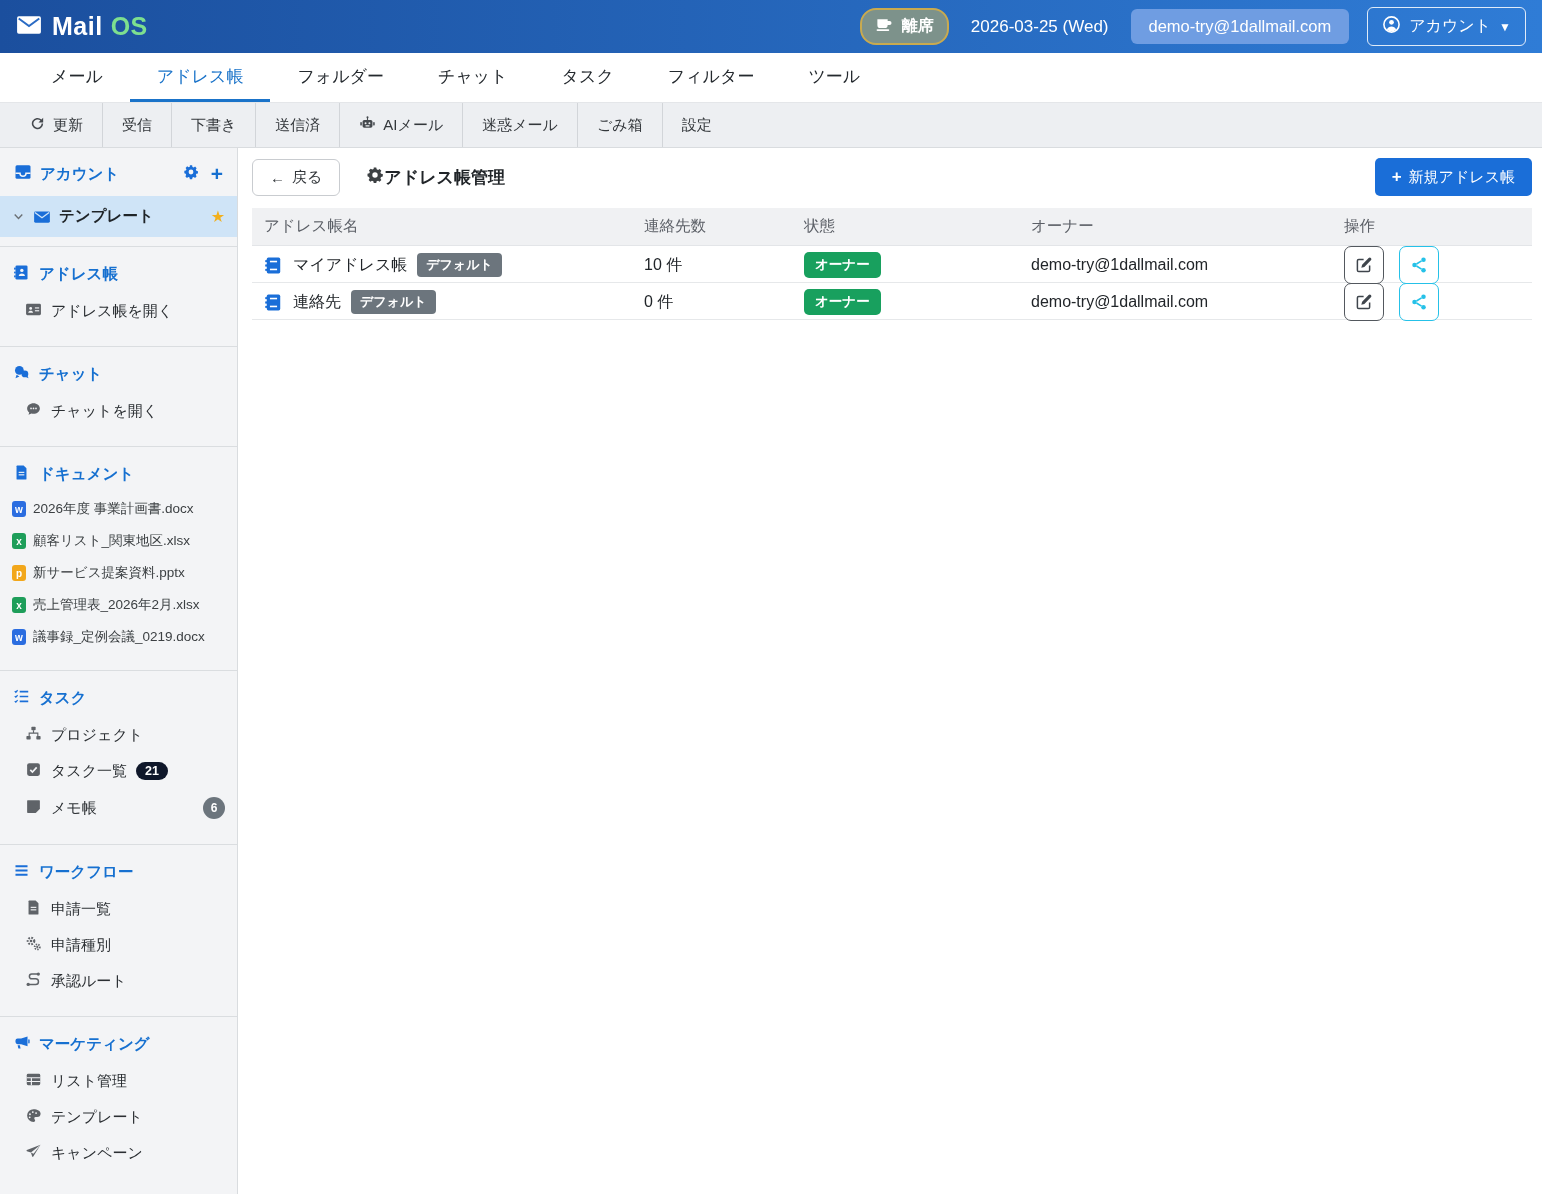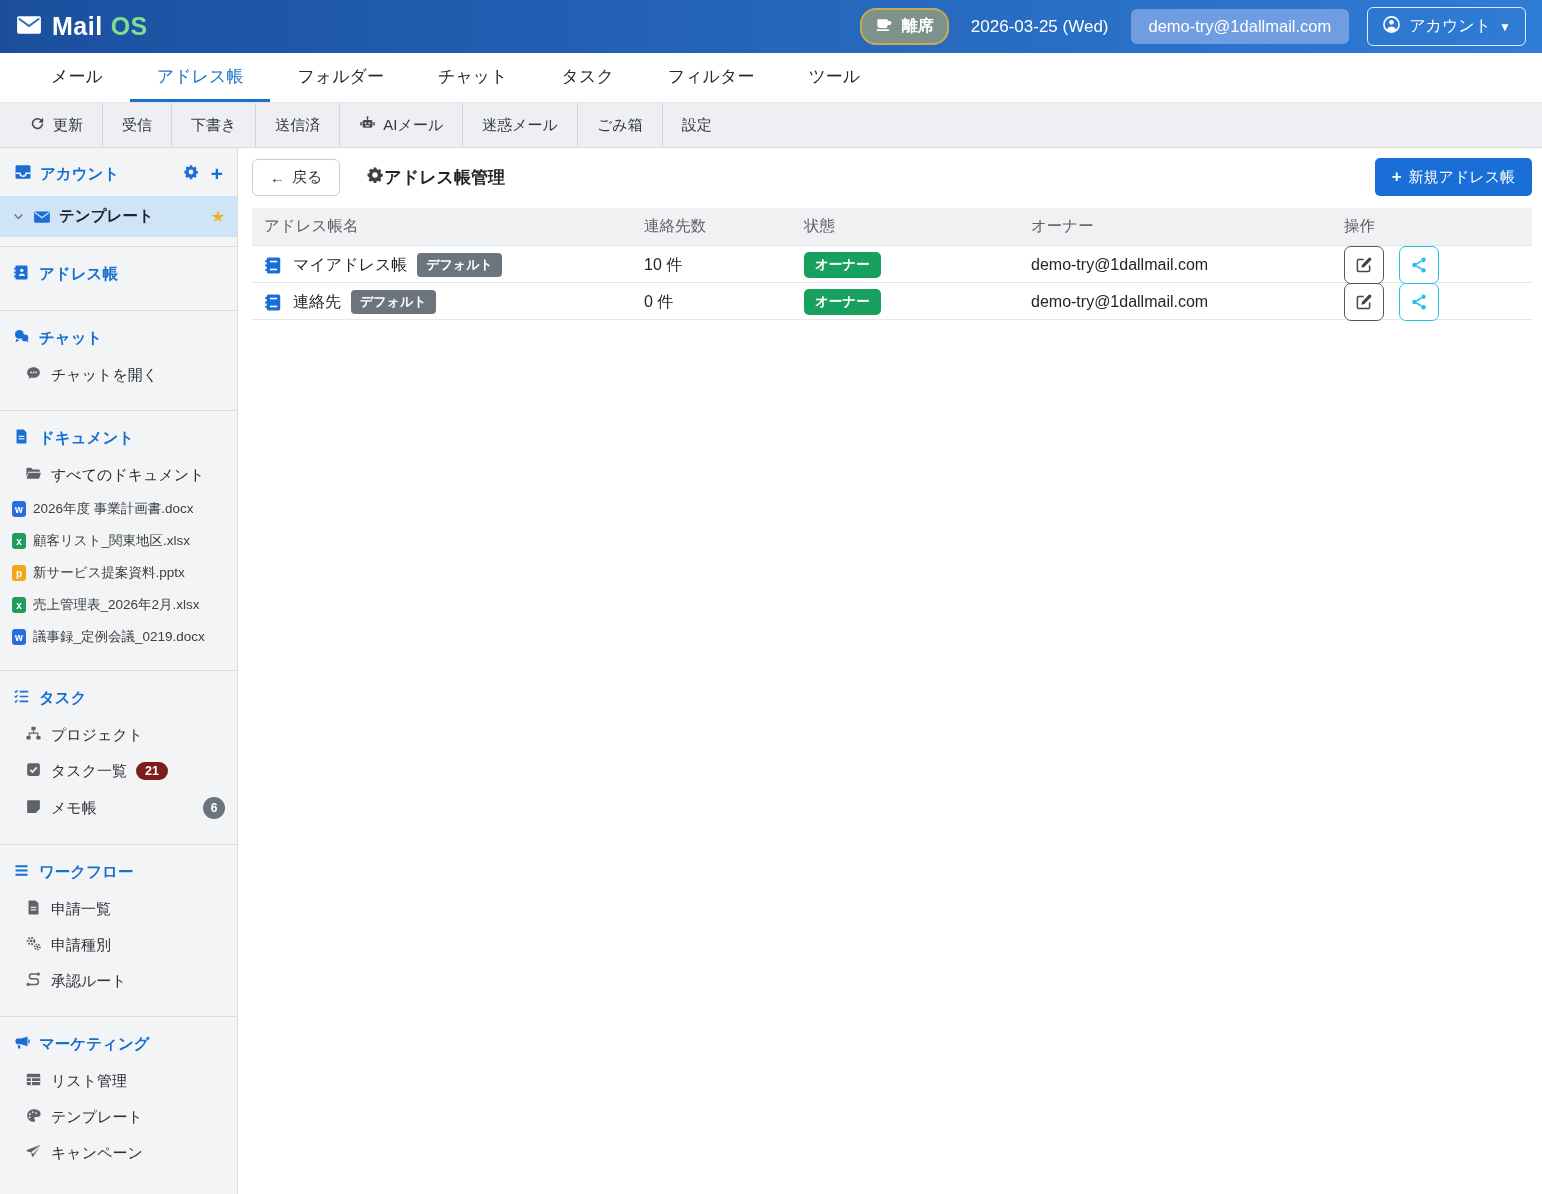--- a/index.html
+++ b/index.html
@@ -62,21 +62,21 @@
   .side-head { display:flex; align-items:center; gap:9px; padding:8px 13px; color:#1670d0; font-weight:bold; font-size:15.5px; cursor:pointer; }
   .side-head svg { width:17px; height:17px; }
   .side-item { display:flex; align-items:center; gap:9px; padding:8px 12px 8px 25px; color:#2b2f33; cursor:pointer; }
   .side-item svg { width:17px; height:17px; color:#5f6368; }
   .side-file { display:flex; align-items:center; gap:7px; padding:7px 10px 7px 12px; color:#3c4043; font-size:13.5px; cursor:pointer; white-space:nowrap; }
   .ftype { width:14px; height:16px; border-radius:3px; color:#fff; font-size:10px; font-weight:bold;
            display:flex; align-items:center; justify-content:center; flex:0 0 14px; }
   .ftype-w { background:#2b6de0; }
   .ftype-x { background:#1e9e5a; }
   .ftype-p { background:#f2a71b; }
-  .badge-pill { background:#7f1d1d; color:#fff; border-radius:11px; padding:2px 9px; font-size:12.5px; font-weight:bold; }
+  .badge-pill { background:#0f172a; color:#fff; border-radius:11px; padding:2px 9px; font-size:12.5px; font-weight:bold; }
   .badge-dot { margin-left:auto; background:#6c757d; color:#fff; border-radius:50%; width:22px; height:22px;
                display:flex; align-items:center; justify-content:center; font-size:12px; font-weight:bold; }
 
   
   .content { flex:1; background:#fff; padding:10px 10px 0 14px; display:flex; flex-direction:column; }
   .content-header { display:flex; align-items:center; margin-bottom:12px; }
   .back-btn { display:flex; align-items:center; gap:7px; border:1px solid #c9ccd0; background:#fff; border-radius:6px;
               padding:8px 17px; font-size:15px; color:#33373b; cursor:pointer; }
   .page-title { display:flex; align-items:center; font-weight:bold; font-size:17px; color:#212529; margin-left:26px; }
   .page-title svg { width:18px; height:18px; color:#3c4043; }
@@ -235,20 +235,32 @@
                 <rect x="3.5" y="2" width="17" height="20" rx="2"></rect>
                 <rect x="1.5" y="5" width="2.4" height="3" rx="1"></rect>
                 <rect x="1.5" y="10.5" width="2.4" height="3" rx="1"></rect>
                 <rect x="1.5" y="16" width="2.4" height="3" rx="1"></rect>
                 <circle cx="12.5" cy="9" r="2.4" fill="#f3f4f6"></circle>
                 <path d="M8 16.8c.7-2.3 2.4-3.4 4.5-3.4s3.8 1.1 4.5 3.4z" fill="#f3f4f6"></path>
               </svg>
           </span>
           <span>アドレス帳</span>
         </div>
+        <div class="side-item">
+          <span>
+            <svg viewBox="0 0 24 24" fill="currentColor">
+                <rect x="1.5" y="4" width="21" height="16" rx="2"></rect>
+                <circle cx="8" cy="10.5" r="2" fill="#f3f4f6"></circle>
+                <path d="M4.5 16.5c.6-1.8 1.9-2.7 3.5-2.7s2.9.9 3.5 2.7z" fill="#f3f4f6"></path>
+                <rect x="14" y="9" width="6" height="1.6" fill="#f3f4f6"></rect>
+                <rect x="14" y="13" width="6" height="1.6" fill="#f3f4f6"></rect>
+              </svg>
+          </span>
+          <span>アドレス帳を開く</span>
+        </div>
       </div>
 
       <div class="side-section">
         <div class="side-head">
           <span style="color:#1a6ed8;">
             <svg viewBox="0 0 24 24" fill="currentColor">
                 <circle cx="9" cy="9" r="6.2"></circle>
                 <path d="M3.5 20l1.6-4.8 4 2.6z"></path>
                 <circle cx="16.8" cy="14" r="4.8"></circle>
                 <path d="M21.8 20.2l-1-3.1-3.1 1z"></path>
@@ -272,29 +284,20 @@
       <div class="side-section">
         <div class="side-head">
           <span style="color:#1a6ed8;">
             <svg viewBox="0 0 24 24" fill="currentColor">
                 <path d="M6 2h9l4 4v15a1 1 0 0 1-1 1H6a1 1 0 0 1-1-1V3a1 1 0 0 1 1-1z"></path>
                 <rect x="8" y="11" width="8" height="1.6" fill="#f3f4f6"></rect>
                 <rect x="8" y="14.5" width="8" height="1.6" fill="#f3f4f6"></rect>
               </svg>
           </span>
           <span>ドキュメント</span>
-        </div>
-        <div class="side-item">
-          <span>
-            <svg viewBox="0 0 24 24" fill="currentColor">
-                <path d="M2 5.5A1.5 1.5 0 0 1 3.5 4h5l2.5 2.5h8.5A1.5 1.5 0 0 1 21 8v1.5H4.8L2 17z"></path>
-                <path d="M4.8 10.8h17.7l-2.3 7.6a1.5 1.5 0 0 1-1.4 1.1H2.3z"></path>
-              </svg>
-          </span>
-          <span>すべてのドキュメント</span>
         </div>
         <div class="side-file">
           <span class="ftype ftype-w">w</span>
           <span>2026年度 事業計画書.docx</span>
         </div>
         <div class="side-file">
           <span class="ftype ftype-x">x</span>
           <span>顧客リスト_関東地区.xlsx</span>
         </div>
         <div class="side-file">

